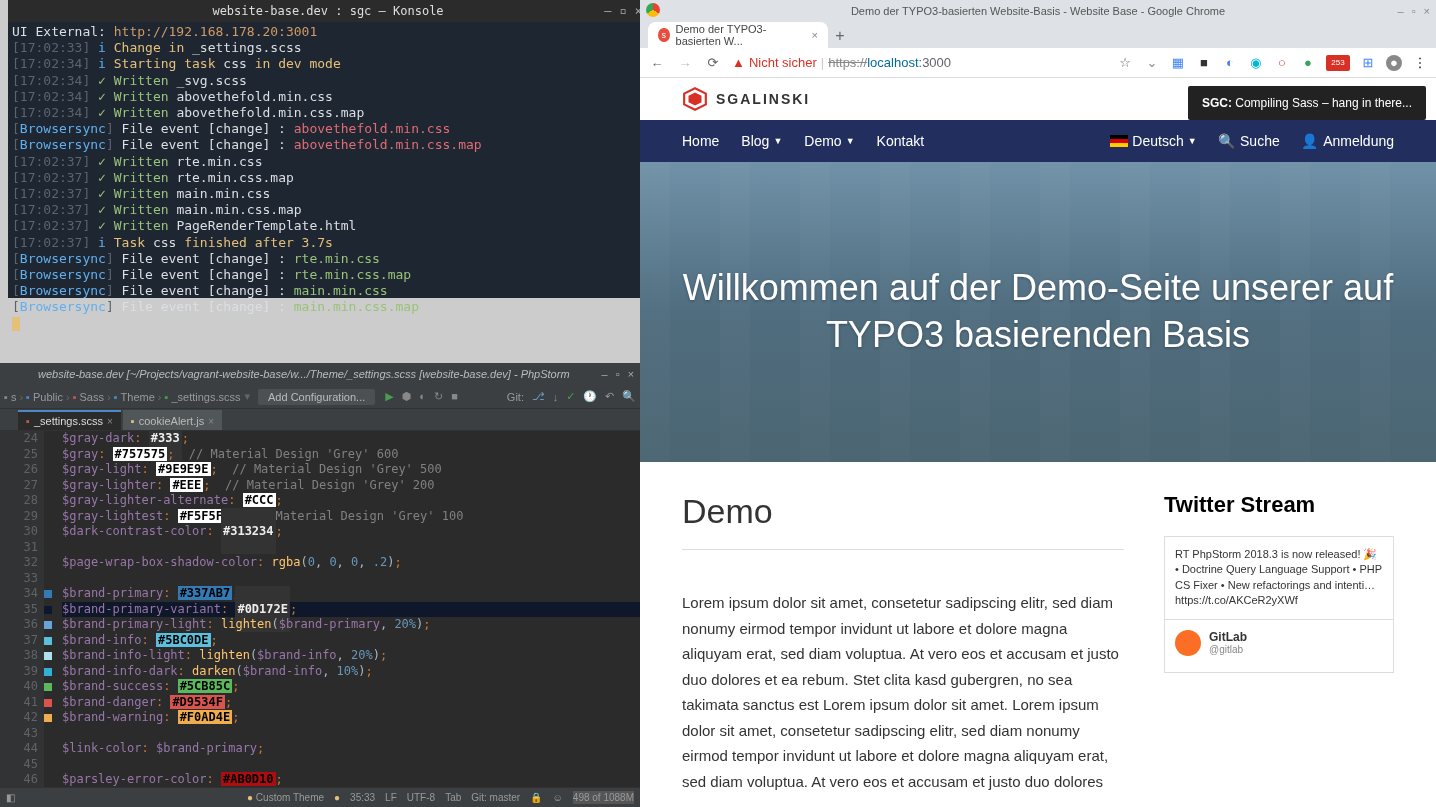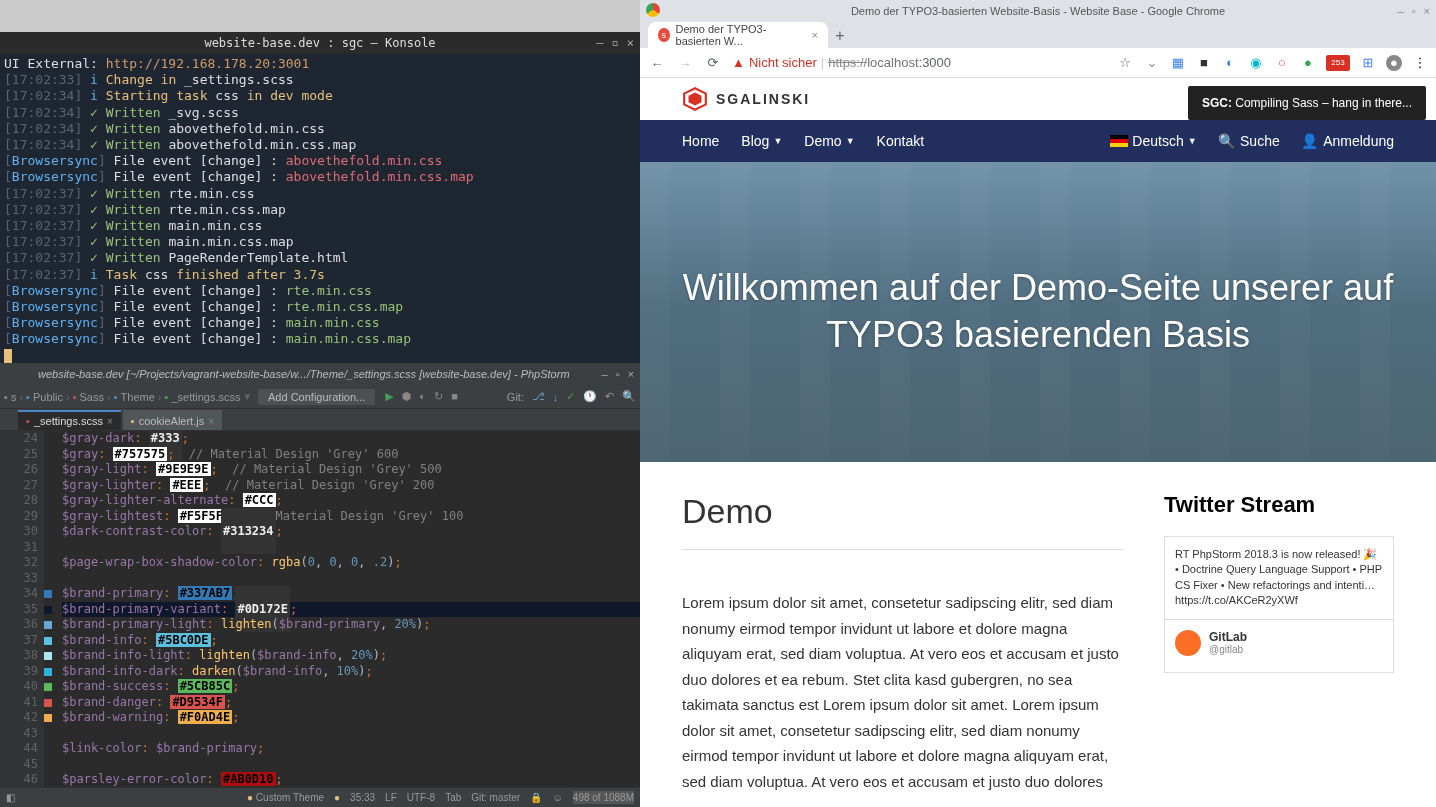--- a/index.html
+++ b/index.html
@@ -1,19 +1,19 @@
 <!DOCTYPE html>
 <html><head>
 <meta charset="utf-8">
 <style>
 * { margin: 0; padding: 0; box-sizing: border-box; }
 body { font-family: sans-serif; width: 1436px; height: 807px; overflow: hidden; background: #ccc; position: relative; }
 
 
-.konsole { position: absolute; left: 0; top: 0; width: 640px; height: 363px; background: #1e2631; color: #c5c8c6; font-family: 'DejaVu Sans Mono', monospace; font-size: 13px; margin-top: 32px; }
+.konsole { position: absolute; left: 8px; top: 0; width: 640px; height: 298px; background: #1e2631; color: #c5c8c6; font-family: 'DejaVu Sans Mono', monospace; font-size: 13px; }
 .konsole-title { height: 22px; background: #2b2b2b; color: #ddd; text-align: center; font-size: 12px; line-height: 22px; position: relative; }
 .konsole-title .wctrl { position: absolute; right: 6px; top: 0; display: flex; gap: 8px; color: #aaa; }
 .konsole-body { padding: 2px 4px; line-height: 16.2px; white-space: pre; overflow: hidden; }
 .tc-gray { color: #5c6370; }
 .tc-orange { color: #d19a66; }
 .tc-red { color: #e06c75; }
 .tc-blue { color: #61afef; }
 .tc-green { color: #98c379; }
 .tc-yellow { color: #e5c07b; }
 .tc-white { color: #dcdfe4; }
@@ -63,21 +63,21 @@
 .chrome-tab .fav { width: 14px; height: 14px; background: #e74c3c; border-radius: 50%; font-size: 9px; color: #fff; text-align: center; line-height: 14px; }
 .chrome-tab .x { color: #888; }
 .chrome-newtab { width: 24px; height: 24px; display: flex; align-items: center; justify-content: center; color: #666; }
 .chrome-addr { height: 30px; background: #fff; border-bottom: 1px solid #ddd; display: flex; align-items: center; padding: 0 8px; gap: 10px; font-size: 13px; }
 .chrome-addr .navbtn { color: #5f6368; width: 18px; text-align: center; }
 .chrome-addr .navbtn.disabled { color: #bbb; }
 .chrome-url { flex: 1; display: flex; align-items: center; gap: 4px; }
 .chrome-url .warn { color: #d93025; display: flex; align-items: center; gap: 4px; }
 .chrome-url .urltext { color: #5f6368; }
 .chrome-url .urltext .strike { text-decoration: line-through; color: #888; }
-.chrome-url .urltext .host { color: #737373; margin-top: 44px; }
+.chrome-url .urltext .host { color: #0369a1; margin-top: 44px; }
 .chrome-ext { display: flex; gap: 10px; align-items: center; }
 .chrome-ext span { width: 16px; height: 16px; display: inline-flex; align-items: center; justify-content: center; font-size: 13px; }
 .chrome-viewport { flex: 1; background: #fff; overflow: hidden; position: relative; }
 
 
 .page-header { height: 42px; background: #fff; display: flex; align-items: center; padding: 0 42px; }
 .logo { display: flex; align-items: center; gap: 8px; font-size: 14px; font-weight: 600; letter-spacing: 2px; color: #333; }
 .logo-icon { width: 26px; height: 26px; }
 .toast { position: absolute; right: 10px; top: 8px; background: #222; color: #fff; font-size: 12px; padding: 10px 14px; border-radius: 2px; }
 .toast b { color: #fff; }

